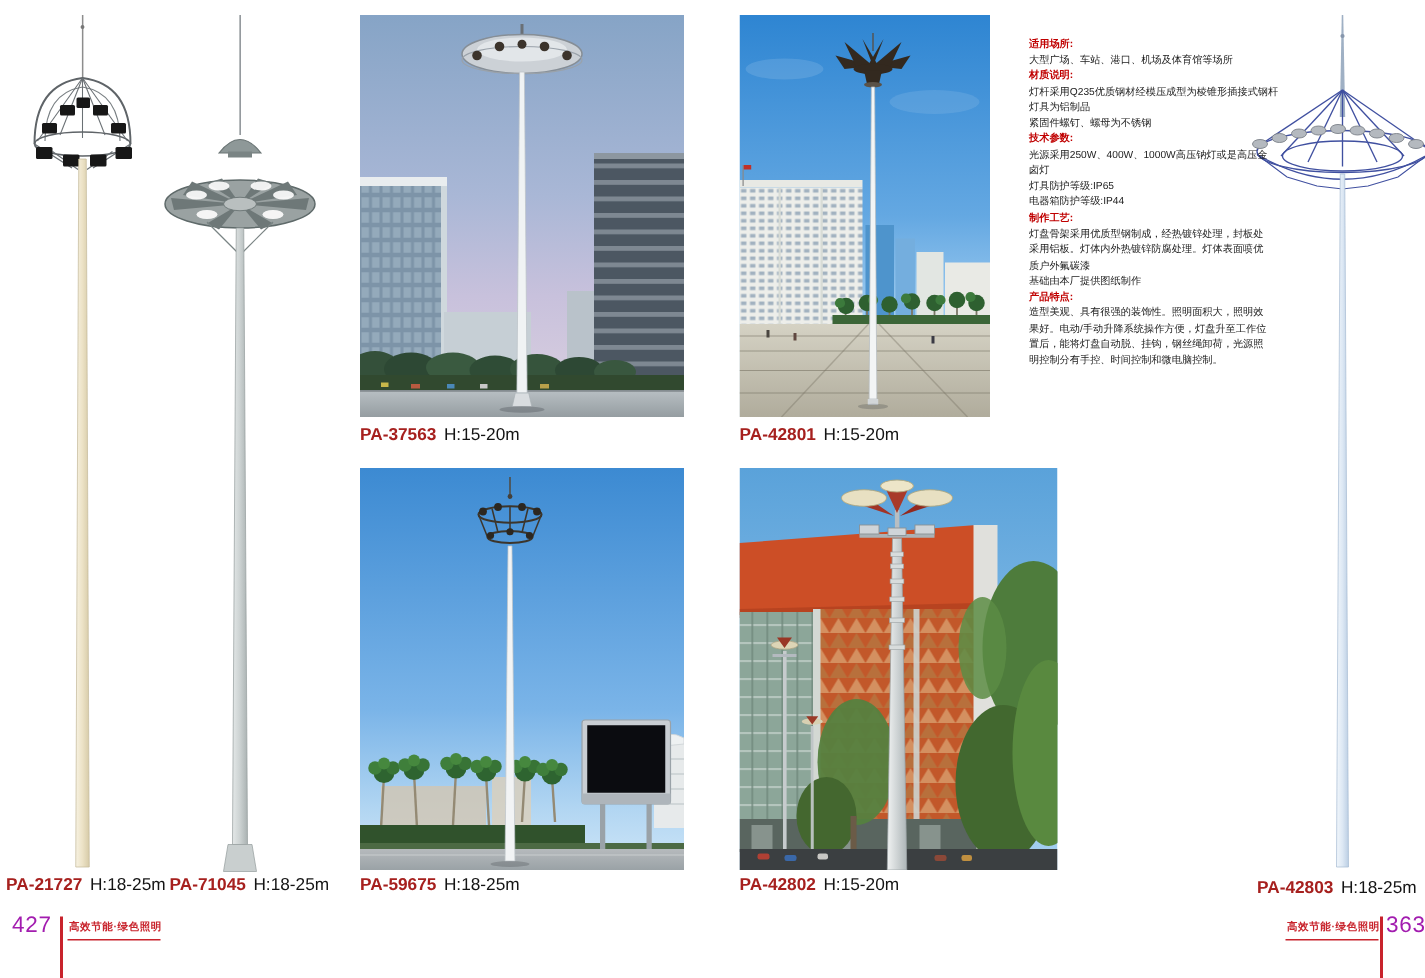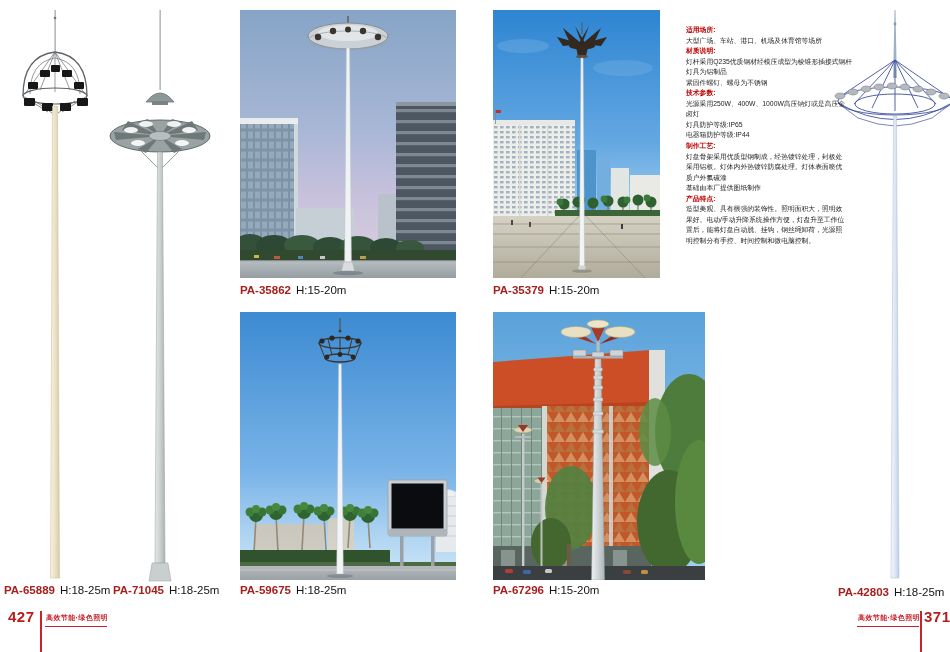--- a/index.html
+++ b/index.html
@@ -6,21 +6,21 @@
   .page{position:relative;width:950px;height:652px;background:#ffffff;
         font-family:"Liberation Sans",sans-serif;overflow:hidden;}
   .art,.photo{position:absolute;}
   .label{position:absolute;font-size:11.5px;white-space:nowrap;}
   .label .model{color:#a6201e;font-weight:bold;}
   .label .ht{color:#141414;margin-left:5px;}
   .info{position:absolute;left:686px;top:25px;width:162px;
         font-size:6.8px;line-height:10.55px;color:#1c1c1c;}
   .info div{white-space:nowrap;}
   .ih{color:#c00000;font-weight:bold;}
-  .pgnum{position:absolute;top:608px;font-size:15px;font-weight:bold;color:#b91c1c;letter-spacing:.5px;}
+  .pgnum{position:absolute;top:608px;font-size:15px;font-weight:normal;color:#a21caf;letter-spacing:.5px;}
   .fdiv{position:absolute;top:611px;width:2px;height:41px;background:#c8232c;}
   .fslogan{position:absolute;top:613px;font-size:7px;font-weight:bold;color:#c8232c;letter-spacing:.4px;white-space:nowrap;}
   .funder{position:absolute;top:626px;height:1.4px;background:#c8232c;}
 </style>
 </head>
 <body>
 
 <div class="page">
 
   <div class="art" style="left:8px;top:8px">
@@ -485,44 +485,44 @@
     <div class="il">质户外氟碳漆</div>
     <div class="il">基础由本厂提供图纸制作</div>
     <div class="ih">产品特点:</div>
     <div class="il">造型美观、具有很强的装饰性。照明面积大，照明效</div>
     <div class="il">果好。电动/手动升降系统操作方便，灯盘升至工作位</div>
     <div class="il">置后，能将灯盘自动脱、挂钩，钢丝绳卸荷，光源照</div>
     <div class="il">明控制分有手控、时间控制和微电脑控制。</div>
   </div>
 
   <div class="label" style="left:4px;top:584px">
-    <span class="model">PA-65889</span><span class="ht">H:18-25m</span>
+    <span class="model">PA-21727</span><span class="ht">H:18-25m</span>
   </div>
   <div class="label" style="left:113px;top:584px">
     <span class="model">PA-71045</span><span class="ht">H:18-25m</span>
   </div>
   <div class="label" style="left:240px;top:284px">
-    <span class="model">PA-35862</span><span class="ht">H:15-20m</span>
+    <span class="model">PA-37563</span><span class="ht">H:15-20m</span>
   </div>
   <div class="label" style="left:493px;top:284px">
-    <span class="model">PA-35379</span><span class="ht">H:15-20m</span>
+    <span class="model">PA-42801</span><span class="ht">H:15-20m</span>
   </div>
   <div class="label" style="left:240px;top:584px">
     <span class="model">PA-59675</span><span class="ht">H:18-25m</span>
   </div>
   <div class="label" style="left:493px;top:584px">
-    <span class="model">PA-67296</span><span class="ht">H:15-20m</span>
+    <span class="model">PA-42802</span><span class="ht">H:15-20m</span>
   </div>
   <div class="label" style="left:838px;top:586px">
     <span class="model">PA-42803</span><span class="ht">H:18-25m</span>
   </div>
 
   <span class="pgnum" style="left:8px">427</span>
   <span class="fdiv" style="left:40px"></span>
   <span class="fslogan" style="left:46px">高效节能·绿色照明</span>
   <span class="funder" style="left:45px;width:62px"></span>
 
   <span class="fslogan" style="left:858px">高效节能·绿色照明</span>
   <span class="fdiv" style="left:920px"></span>
-  <span class="pgnum" style="left:924px">371</span>
+  <span class="pgnum" style="left:924px">363</span>
   <span class="funder" style="left:857px;width:62px"></span>
 
 </div>
 
 </body></html>

